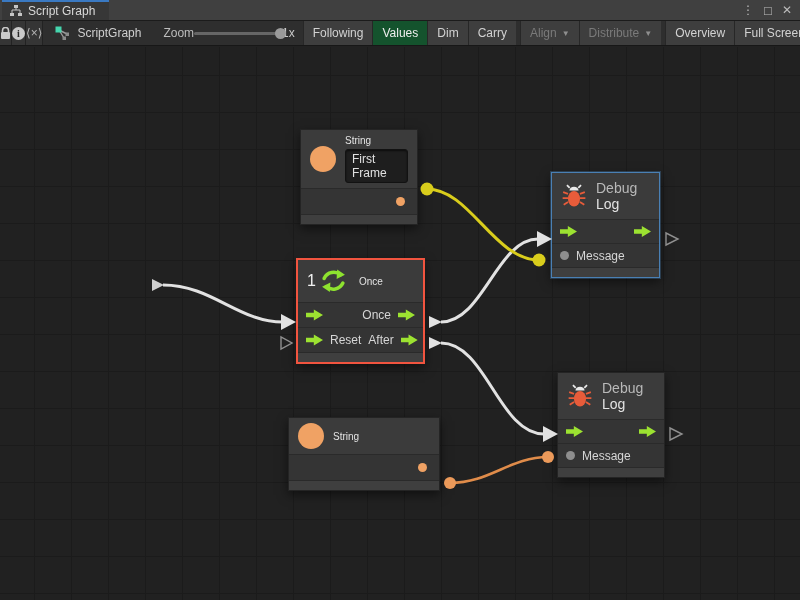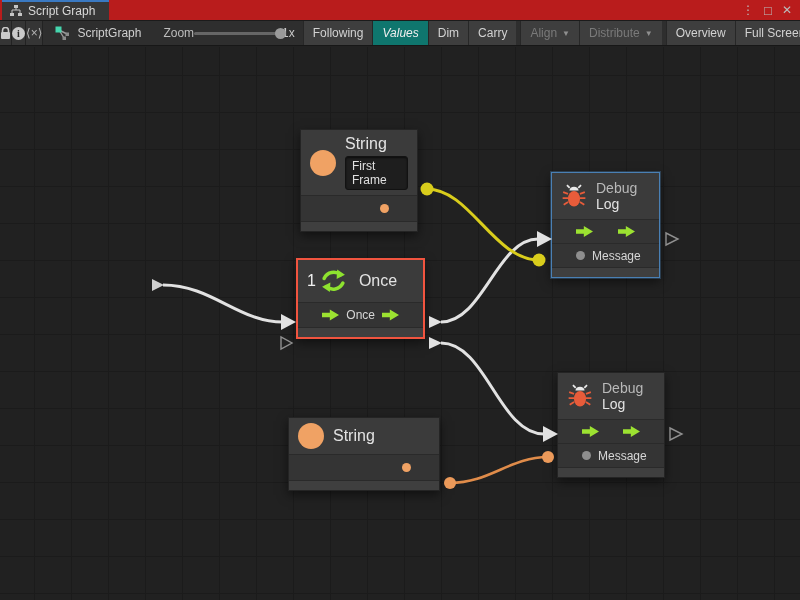--- a/index.html
+++ b/index.html
@@ -4,40 +4,40 @@
 <style>
   * { box-sizing: border-box; margin: 0; padding: 0; }
   html,body { background:#111; }
   .window {
     position: relative; width: 800px; height: 600px; overflow: hidden;
     font-family: "Liberation Sans", sans-serif; background:#212121;
     -webkit-font-smoothing: antialiased;
   }
 
   
-  .titlebar { position:absolute; top:0; left:0; right:0; height:20px; background:#b91c1c; display:flex; align-items:stretch; }
+  .titlebar { position:absolute; top:0; left:0; right:0; height:20px; background:#404040; display:flex; align-items:stretch; }
   .tab { display:flex; align-items:center; gap:6px; padding:0 14px 0 8px; margin-left:2px;
          background:#373737; border-top:2px solid #3a79c2; color:#d9d9d9; font-size:12px; }
   .win-controls { margin-left:auto; display:flex; align-items:center; gap:10px; padding-right:8px; color:#bcbcbc; }
   .win-controls span { font-size:12px; line-height:1; cursor:default; }
 
   
   .toolbar { position:absolute; top:20px; left:0; right:0; height:26px; background:#2e2e2e;
              border-top:1px solid #1b1b1b; border-bottom:1px solid #171717;
              display:flex; align-items:stretch; font-size:12px; color:#c9c9c9; }
   .tseg { display:flex; align-items:center; justify-content:center; background:#353535; border-right:1px solid #222; }
   .tseg.lock { width:27px; } .tseg.info { width:32px; } .tseg.code { width:58px; color:#b5b5b5; }
   .graph-id { display:flex; align-items:center; gap:7px; padding:0 14px 0 12px; color:#cfcfcf; }
   .zoom-area { display:flex; align-items:center; padding:0 8px; }
   .slider-track { position:relative; width:88px; height:3px; background:#666; border-radius:2px; }
   .slider-handle { position:absolute; right:-4px; top:-4px; width:11px; height:11px; border-radius:50%; background:#9a9a9a; }
   .tb-buttons { margin-left:auto; display:flex; align-items:stretch; }
   .tbtn { display:flex; align-items:center; gap:5px; padding:0 9px; background:#3e3e3e;
           border-left:1px solid #272727; color:#d2d2d2; white-space:nowrap; cursor:default; }
-  .tbtn.active { background:#0f766e; color:#eee;font-style:italic; }
+  .tbtn.active { background:#14532d; color:#eee; }
   .tbtn.disabled { color:#7a7a7a; }
   .tbtn .dd { font-size:8px; color:#8f8f8f; }
   .tb-gap { width:4px; background:#2e2e2e; }
 
   .info-circle { width:13px; height:13px; border-radius:50%; background:#c9c9c9; color:#262626;
                  font-size:10px; font-weight:bold; display:flex; align-items:center; justify-content:center;
                  font-family:"Liberation Serif", serif; }
 
   
   .canvas { position:absolute; top:47px; left:0; width:800px; height:553px; background-color:#212121;
@@ -48,26 +48,26 @@
   .wires { position:absolute; top:0; left:0; pointer-events:none; }
   .wires path { pointer-events:stroke; }
 
   
   .node { position:absolute; background:#373737; border:1px solid #242424; color:#dcdcdc;
           box-shadow: 0 4px 10px rgba(0,0,0,.5); font-size:12px; }
   .node.sel-red  { border:2px solid #f1543f; }
   .node.sel-blue { border:1px solid #4a80b4; box-shadow:0 0 0 1px rgba(74,128,180,.35), 0 4px 10px rgba(0,0,0,.5); }
   .n-header { display:flex; align-items:center; gap:9px; padding:5px 9px; background:#3b3b3b;
               border-bottom:1px solid #2a2a2a; }
-  .n-title { font-size:16px; color:#e3e3e3; }
+  .n-title { font-size:10px; color:#e3e3e3; }
   .n-sub   { font-size:14px; color:#b9b9b9; }
   .n-big   { font-size:14px; color:#e3e3e3; }
   .n-field { margin-top:3px; background:#1e1e1e; border:1px solid #121212; border-radius:3px;
              padding:2px 6px; color:#e0e0e0; font-size:12px; box-shadow: inset 0 1px 2px rgba(0,0,0,.6); }
-  .p-row { height:24px; display:flex; align-items:center; padding:0 24px; gap:7px;
+  .p-row { height:24px; display:flex; align-items:center; padding:0 8px; gap:7px;
            background:#343434; border-bottom:1px solid #2a2a2a; }
   .p-right { margin-left:auto; display:flex; align-items:center; gap:7px; }
   .n-footer { height:9px; background:#3f3f3f; }
   .event-bar { height:7px; background:#8cb83d; }
 
   .garrow { width:17px; height:12px; background:#9ce231; flex:none;
             clip-path: polygon(0 32%, 46% 32%, 46% 4%, 100% 50%, 46% 96%, 46% 68%, 0 68%); }
   .big-circle { width:26px; height:26px; border-radius:50%; background:#f0a264; flex:none; }
   .dot { width:9px; height:9px; border-radius:50%; flex:none; }
   .dot.orange { background:#f0a264; }
@@ -222,20 +222,28 @@
         </svg>
         <span class="n-title" style="margin-left:4px;">Once</span>
       </div>
       <div class="p-row" style="height:25px;">
         <span class="garrow"></span>
         <span class="p-right">
           <span class="port-label">Once</span>
           <span class="garrow"></span>
         </span>
       </div>
+      <div class="p-row" style="height:25px;">
+        <span class="garrow"></span>
+        <span class="port-label">Reset</span>
+        <span class="p-right">
+          <span class="port-label">After</span>
+          <span class="garrow"></span>
+        </span>
+      </div>
       <div class="n-footer"></div>
     </div>
 
     <div class="node" style="left:288px; top:370px; width:152px;">
       <div class="n-header">
         <span class="big-circle"></span>
         <div class="hcol">
           <span class="n-title">String</span>
         </div>
       </div>

